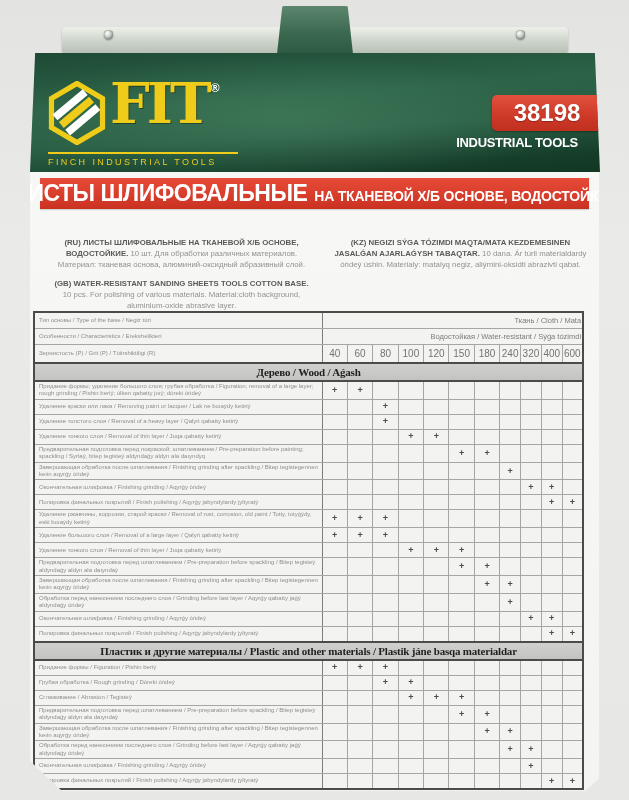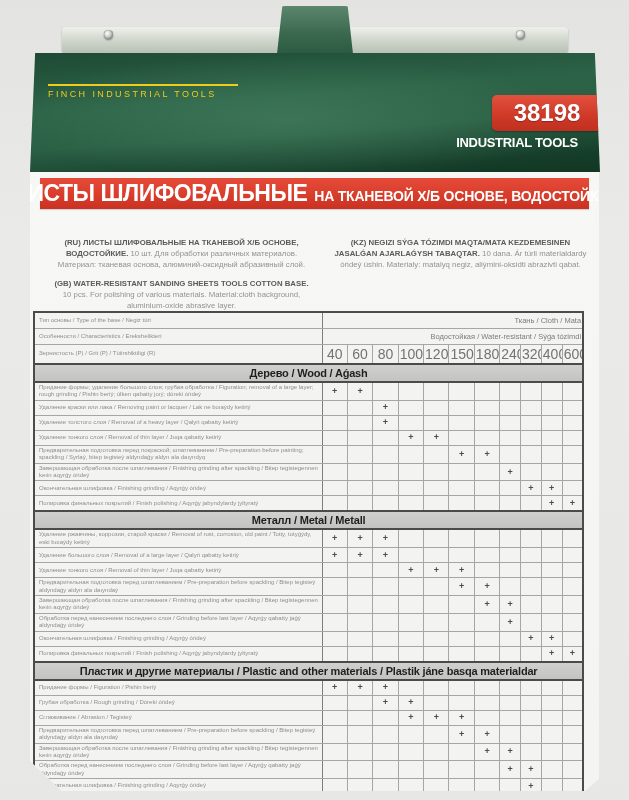--- a/index.html
+++ b/index.html
@@ -80,40 +80,54 @@
   .desc{position:absolute;left:24px;top:66px;width:534px;display:flex;gap:24px;text-align:center;}
   .desc .col{width:255px;}
   .desc p{margin:0 0 9px 0;font-size:7.8px;line-height:10.8px;color:#92928f;}
   .desc b{color:#5a5a58;}
   
   .table-wrap{position:absolute;left:3px;top:139px;}
   table{border-collapse:collapse;table-layout:fixed;width:549px;border:2px solid #4b4b49;background:#f3f3f1;}
   td{border:1px solid #a6a6a4;overflow:hidden;}
   td.lbl{font-size:6px;line-height:7.4px;color:#8e8e8c;padding:1px 3px 1px 4px;text-align:left;border-right:1px solid #7d7d7b;}
   td.val{font-size:7.5px;color:#7c7c7a;text-align:right;}
-  td.grit{font-size:14px;color:#737371;text-align:center;}
+  td.grit{font-size:10px;color:#737371;text-align:center;}
   tr.meta td{height:13px;}
   tr.gritrow td{height:15px;}
   tr.barrow td{
     height:14px;background:linear-gradient(180deg,#d0d0ce,#c3c3c1);
     font-size:11px;font-weight:bold;color:#1f1f1d;text-align:center;
-    border-top:2px solid #4b4b49;border-bottom:2px solid #4b4b49;letter-spacing:-.2px;
+    border-top:2px solid #4b4b49;border-bottom:2px solid #4b4b49;letter-spacing:-.2px;font-family:Liberation Serif, serif;
   }
   td.cell{height:12px;text-align:center;font-size:9px;line-height:9px;color:#4c4c4a;font-weight:bold;}
 </style>
 </head>
 <body>
 
 <div class="top-strip"></div>
 <div class="hang-tab"></div>
 <div class="rivet l"></div>
 <div class="rivet r"></div>
 
 <div class="green-panel">
   <div class="logo-area">
+    <div class="logo-row">
+      <span class="hex-icon">
+        <svg width="58" height="64" viewBox="0 0 100 110">
+          <polygon points="50,4 94,30 94,80 50,106 6,80 6,30" fill="none" stroke="#f0cc1a" stroke-width="9"></polygon>
+          <g transform="rotate(-40 50 55)">
+            <rect x="16" y="30" width="68" height="13" fill="#ffffff"></rect>
+            <rect x="16" y="47" width="68" height="13" fill="#f0cc1a"></rect>
+            <rect x="16" y="64" width="68" height="13" fill="#ffffff"></rect>
+          </g>
+        </svg>
+      </span>
+      <span class="fit-text">FIT</span>
+      <span class="reg">®</span>
+    </div>
     <div class="logo-rule"></div>
     <div class="tagline">FINCH INDUSTRIAL TOOLS</div>
   </div>
   <div class="sku-badge">38198</div>
   <div class="brand-line">INDUSTRIAL TOOLS</div>
 </div>
 
 <div class="sheet">
   <div class="banner">
     <span class="t-main">ЛИСТЫ ШЛИФОВАЛЬНЫЕ</span>
@@ -277,23 +291,20 @@
             <td class="cell"></td>
             <td class="cell"></td>
             <td class="cell"></td>
             <td class="cell"></td>
             <td class="cell"></td>
             <td class="cell"></td>
             <td class="cell"></td>
             <td class="cell">+</td>
             <td class="cell">+</td>
           </tr>
-          <tr class="barrow">
-            <td class="bar" colspan="12">Металл / Metal / Metall</td>
-          </tr>
           <tr>
             <td class="lbl">Удаление ржавчины, коррозии, старой краски / Removal of rust, corrosion, old paint / Totty, totyǵýdy, eski boıaýdy ketiriý</td>
             <td class="cell">+</td>
             <td class="cell">+</td>
             <td class="cell">+</td>
             <td class="cell"></td>
             <td class="cell"></td>
             <td class="cell"></td>
             <td class="cell"></td>
             <td class="cell"></td>

